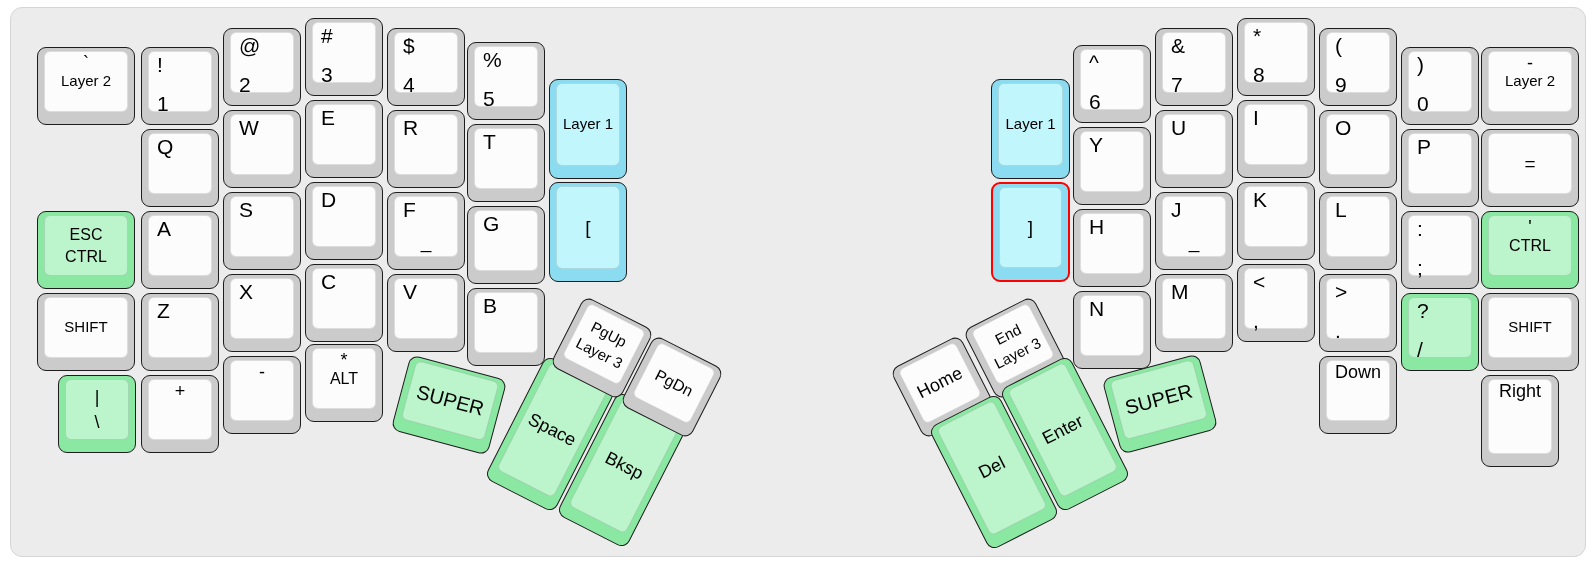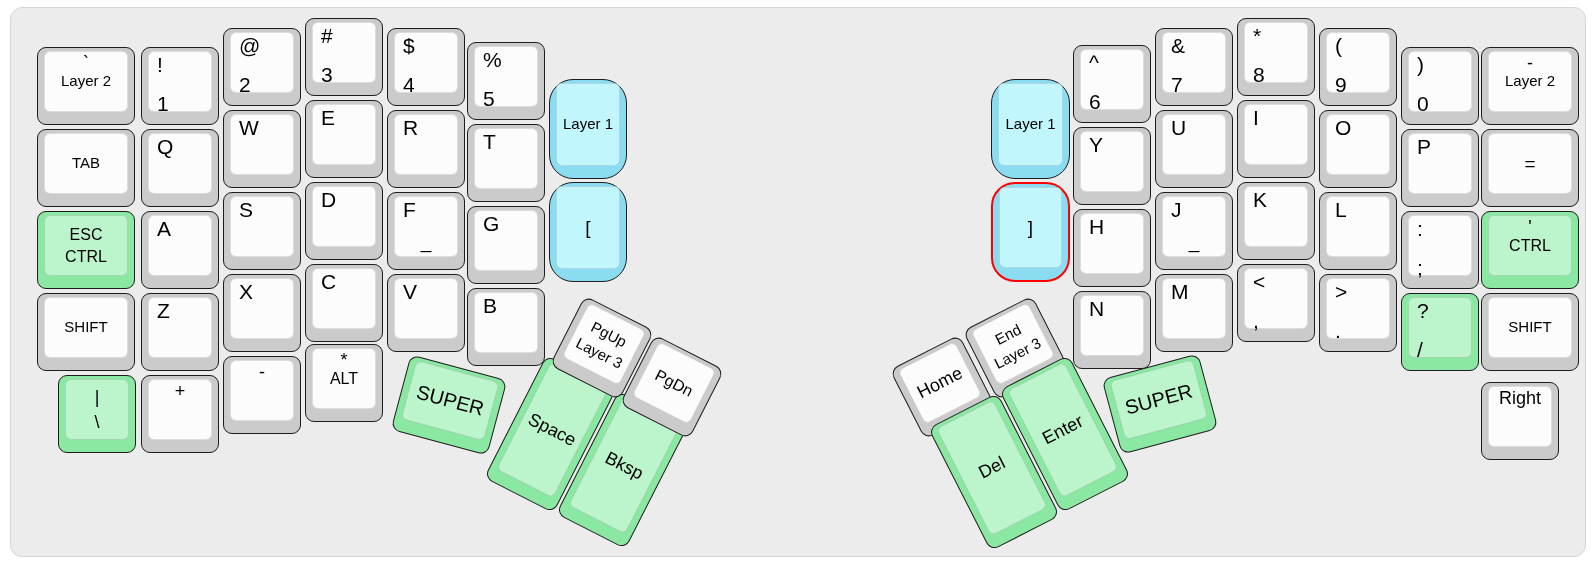--- a/index.html
+++ b/index.html
@@ -17,21 +17,21 @@
     border: 1px solid var(--board-border, #d5d5d5);
     border-radius: 12px;
   }
   .key {
     position:absolute;
     border:1.5px solid var(--key-border, #1d1d1d);
     border-radius:9px;
   }
   .key.white { background: var(--key-white, #cbcbcb); }
   .key.green { background: var(--key-green, #8be8a3); }
-  .key.blue  { background: var(--key-blue,  #8bdcf0); border-radius: 24px; }
+  .key.blue  { background: var(--key-blue,  #8bdcf0); }
   .key.red-border { border-color: var(--highlight, #ff0000); border-width:2px; }
   .cap {
     position:absolute; left:6px; right:6px; top:3px; bottom:12px;
     border-radius:6px;
     border:1px solid rgba(0,0,0,0.12);
   }
   .white .cap { background: var(--cap-white, #fcfcfc); }
   .green .cap { background: var(--cap-green, #bcf4cc); }
   .blue  .cap { background: var(--cap-blue,  #c2f6fd); }
   .lbl { position:absolute; white-space:nowrap; }
@@ -51,27 +51,20 @@
 
 <div class="board" id="board">
     <div class="key white" style="left: 26px; top: 39px; width: 98px; height: 78px;">
       <div class="cap">
         <span class="lbl tc">`</span>
         <div class="cstack">
           <span>Layer 2</span>
         </div>
       </div>
     </div>
-    <div class="key white" style="left: 26px; top: 121px; width: 98px; height: 78px;">
-      <div class="cap">
-        <div class="cstack">
-          <span>TAB</span>
-        </div>
-      </div>
-    </div>
     <div class="key green" style="left: 26px; top: 203px; width: 98px; height: 78px;">
       <div class="cap">
         <div class="cstack" style="font-size: 16px;">
           <span>ESC</span>
           <span>CTRL</span>
         </div>
       </div>
     </div>
     <div class="key white" style="left: 26px; top: 285px; width: 98px; height: 78px;">
       <div class="cap">
@@ -356,20 +349,25 @@
       <div class="cap">
         <span class="lbl tl tl0">L</span>
       </div>
     </div>
     <div class="key white" style="left: 1308px; top: 266px; width: 78px; height: 78px;">
       <div class="cap">
         <span class="lbl tl tl0">&gt;</span>
         <span class="lbl tl tl1">.</span>
       </div>
     </div>
+    <div class="key white" style="left: 1308px; top: 348px; width: 78px; height: 78px;">
+      <div class="cap">
+        <span class="lbl tc">Down</span>
+      </div>
+    </div>
     <div class="key white" style="left: 1390px; top: 39px; width: 78px; height: 78px;">
       <div class="cap">
         <span class="lbl tl tl0">)</span>
         <span class="lbl tl tl1">0</span>
       </div>
     </div>
     <div class="key white" style="left: 1390px; top: 121px; width: 78px; height: 78px;">
       <div class="cap">
         <span class="lbl tl tl0">P</span>
       </div>
@@ -409,21 +407,21 @@
         </div>
       </div>
     </div>
     <div class="key white" style="left: 1470px; top: 285px; width: 98px; height: 78px;">
       <div class="cap">
         <div class="cstack">
           <span>SHIFT</span>
         </div>
       </div>
     </div>
-    <div class="key white" style="left: 1470px; top: 367px; width: 78px; height: 78px; margin-top: 7px;">
+    <div class="key white" style="left: 1470px; top: 367px; width: 78px; height: 92px;">
       <div class="cap">
         <span class="lbl tc">Right</span>
       </div>
     </div>
     <div class="key white" style="left: 892px; top: 340px; width: 78px; height: 78px; transform: rotate(-27deg);">
       <div class="cap">
         <div class="cstack" style="font-size: 18px;">
           <span>Home</span>
         </div>
       </div>

